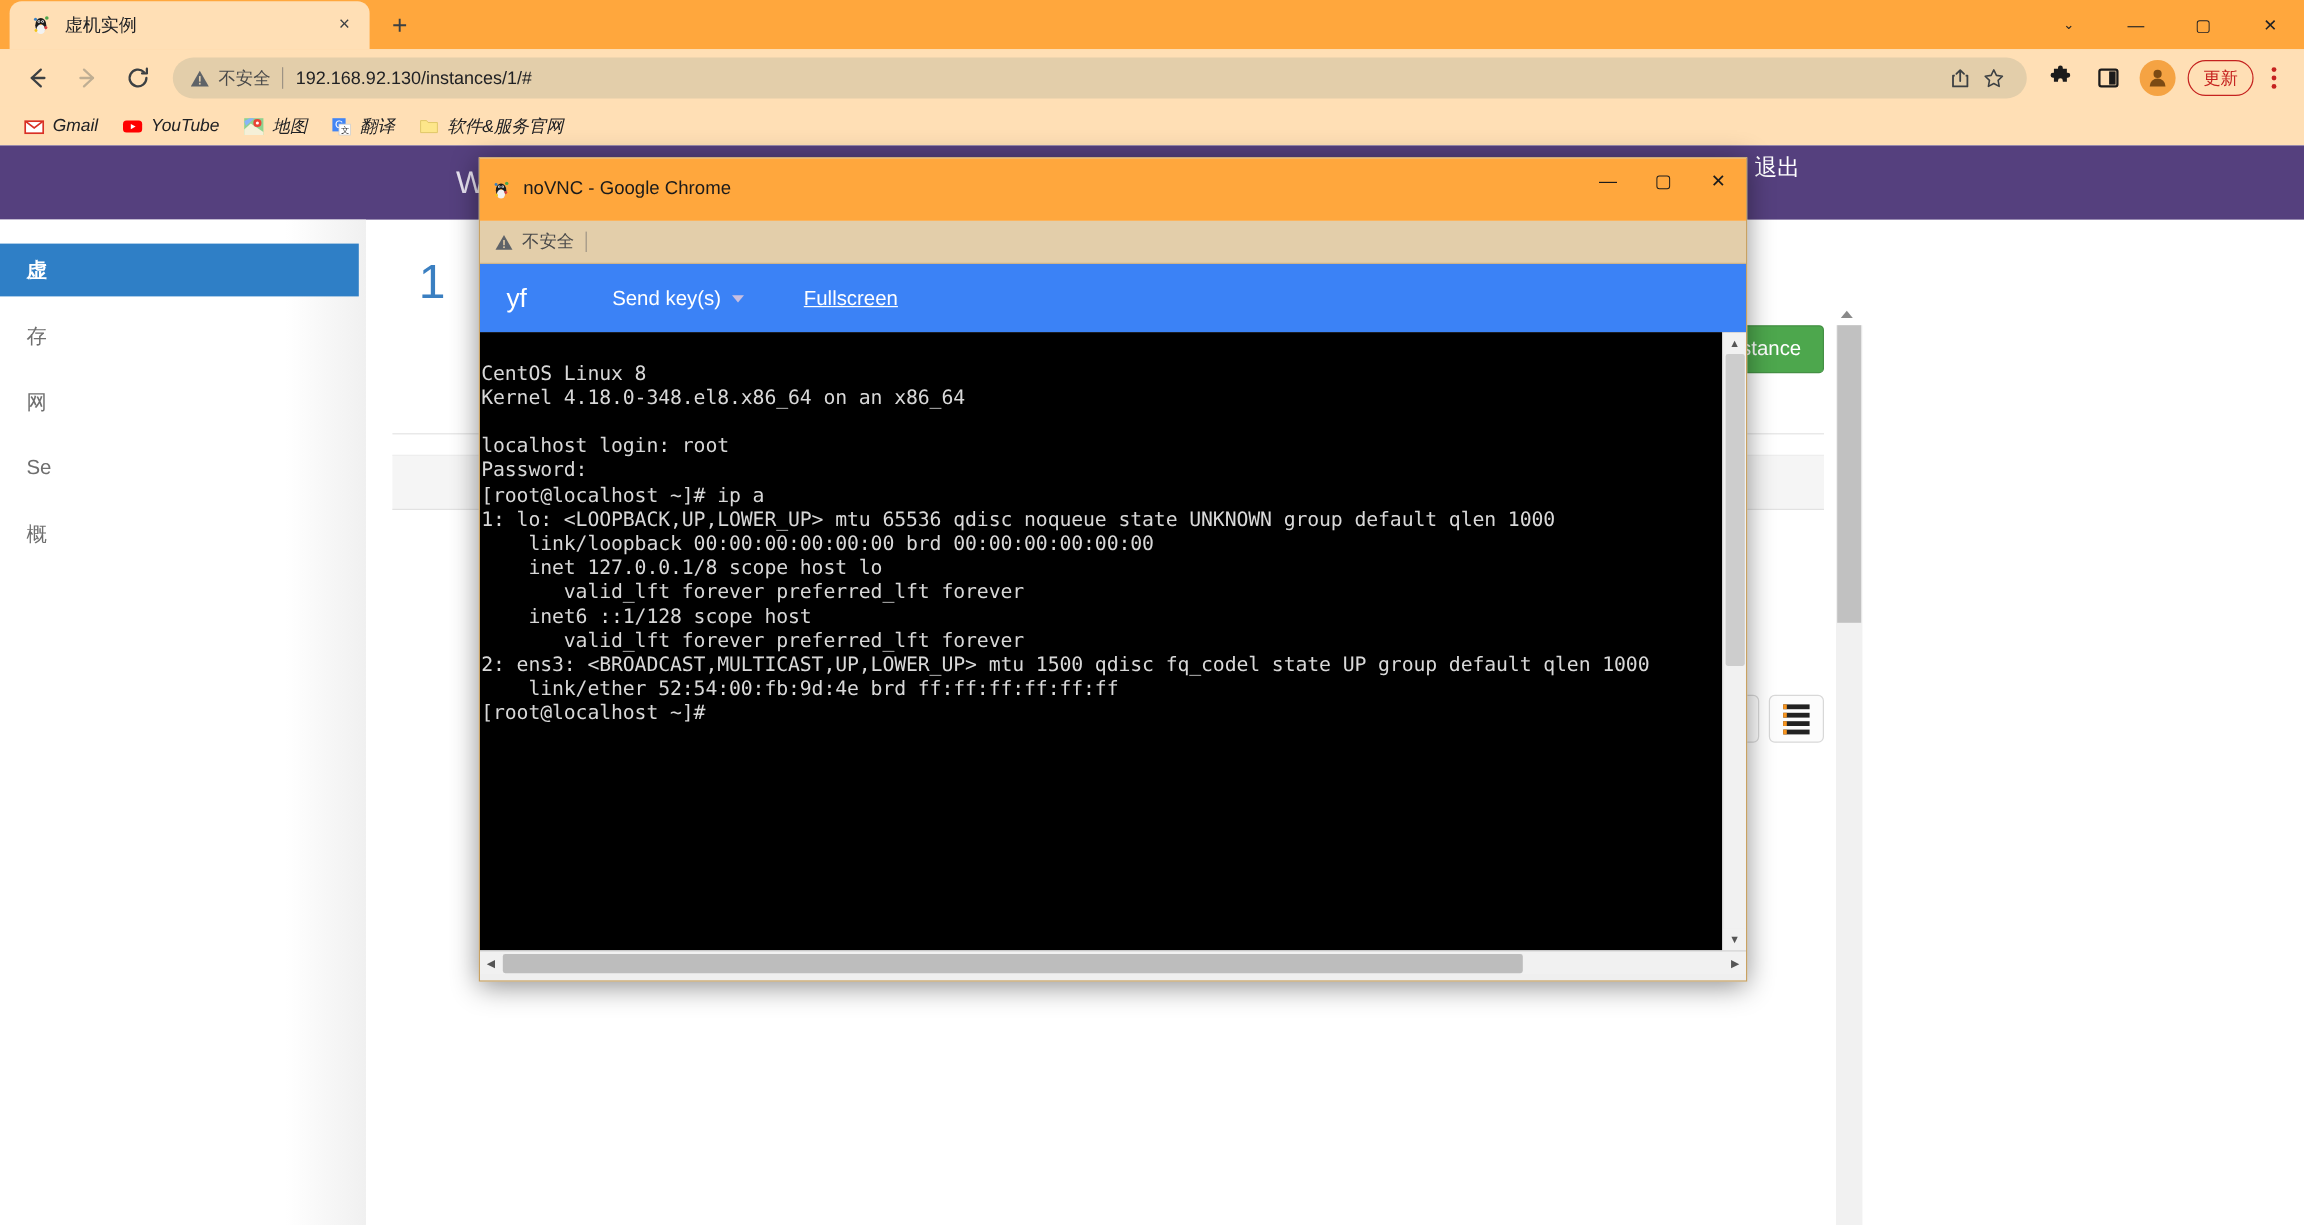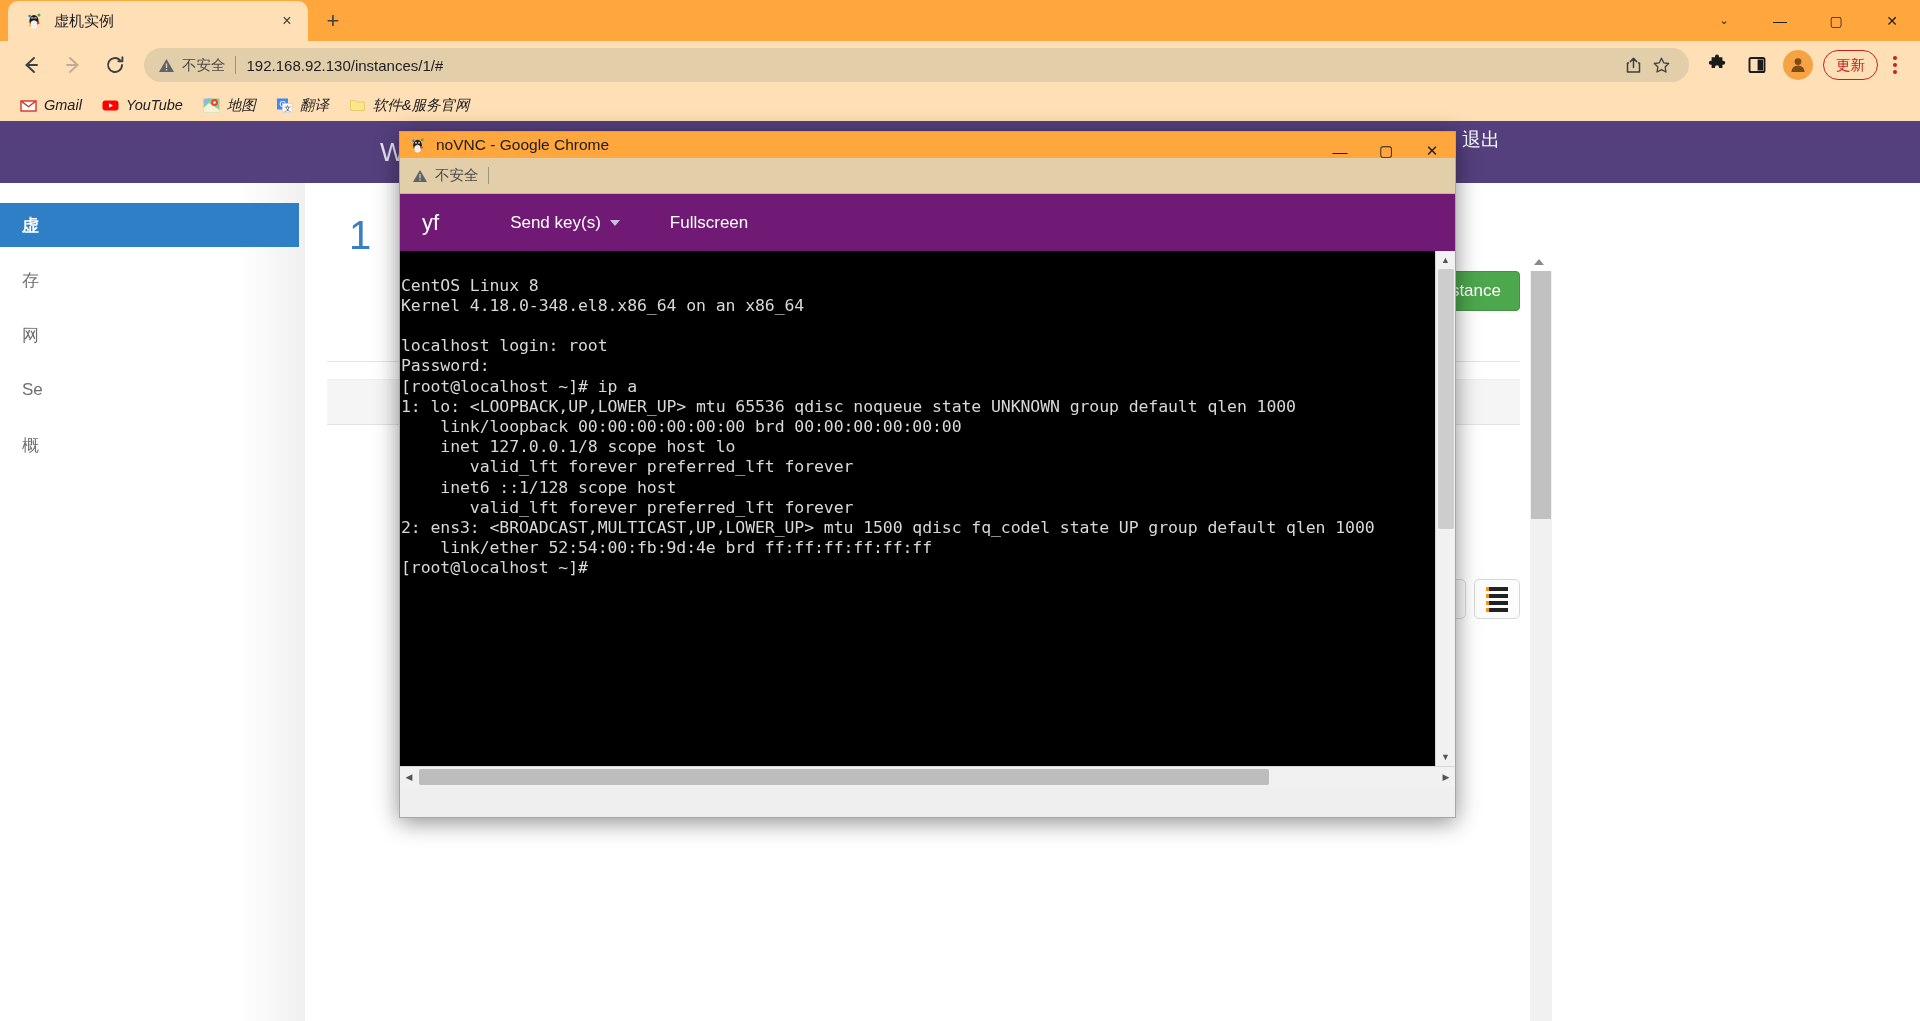--- a/index.html
+++ b/index.html
@@ -203,21 +203,21 @@
   
   #vnc-window {
     position: absolute;
     left: 399px; top: 131px;
     width: 1057px; height: 687px;
     box-shadow: 0 4px 22px rgba(0,0,0,.45);
     background: #efefef;
     border: 1px solid #c9a262;
   }
   .vnc-titlebar {
-    height: 26px; background: #ffa73d;
+    height: 52px; background: #ffa73d;
     display: flex; align-items: center; padding-left: 10px;
     position: relative;
   }
   .vnc-fav { width: 17px; height: 17px; margin-right: 9px; position: relative; flex:0 0 auto;}
   .vnc-title { font-size: 15.5px; color: #1b1b1b; white-space: nowrap; }
   .vnc-wctl { position: absolute; right: 0; top: 0; height: 38px; display: flex; }
   .vnc-wbtn {
     width: 46px; height: 38px; display: flex; align-items: center; justify-content: center;
     font-size: 15px; color: #1b1b1b;
   }
@@ -225,33 +225,33 @@
     height: 36px; background: #e3ceaa;
     display: flex; align-items: center; padding: 0 12px;
     border-bottom: 1px solid #cdb58e;
   }
   .vnc-url-warnico { margin-right: 7px; display: flex; align-items:center; }
   .vnc-url-warn { font-size: 14.5px; color: #4a4a4a; margin-right: 9px; white-space: nowrap; }
   .vnc-url-sep { width: 1px; height: 17px; background: #9d9384; margin-right: 11px; }
   .vnc-url-text { font-size: 14.5px; color: #202124; white-space: nowrap; }
 
   .vnc-toolbar {
-    height: 57px; background: #701a75;
+    height: 57px; background: #3b82f6;
     display: flex; align-items: center; padding-left: 22px; gap: 0;
   }
   .vnc-brand { color: #ffffff; font-size: 22px; margin-right: 46px; }
   .vnc-sendkeys {
     color: #ffffff; font-size: 17px; margin-right: 50px;
     display: flex; align-items: center; gap: 9px; margin-left: 25px;
   }
   .caret-dn {
     width: 0; height: 0; border-left: 5px solid transparent;
     border-right: 5px solid transparent; border-top: 6px solid #c9bfe0;
   }
-  .vnc-fullscreen { color: #ffffff; font-size: 17px; }
+  .vnc-fullscreen { color: #ffffff; font-size: 17px; text-decoration: underline; }
 
   .vnc-screen-wrap {
     position: relative;
     height: 515px;
     background: #000;
   }
   .vnc-canvas {
     position: absolute; inset: 0 20px 0 0;
     background: #000; overflow: hidden;
     padding: 8px 0 0 0;

